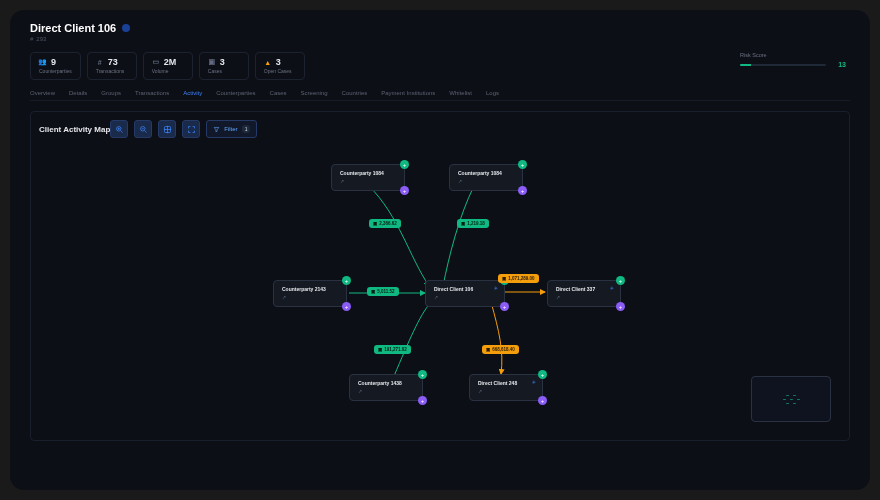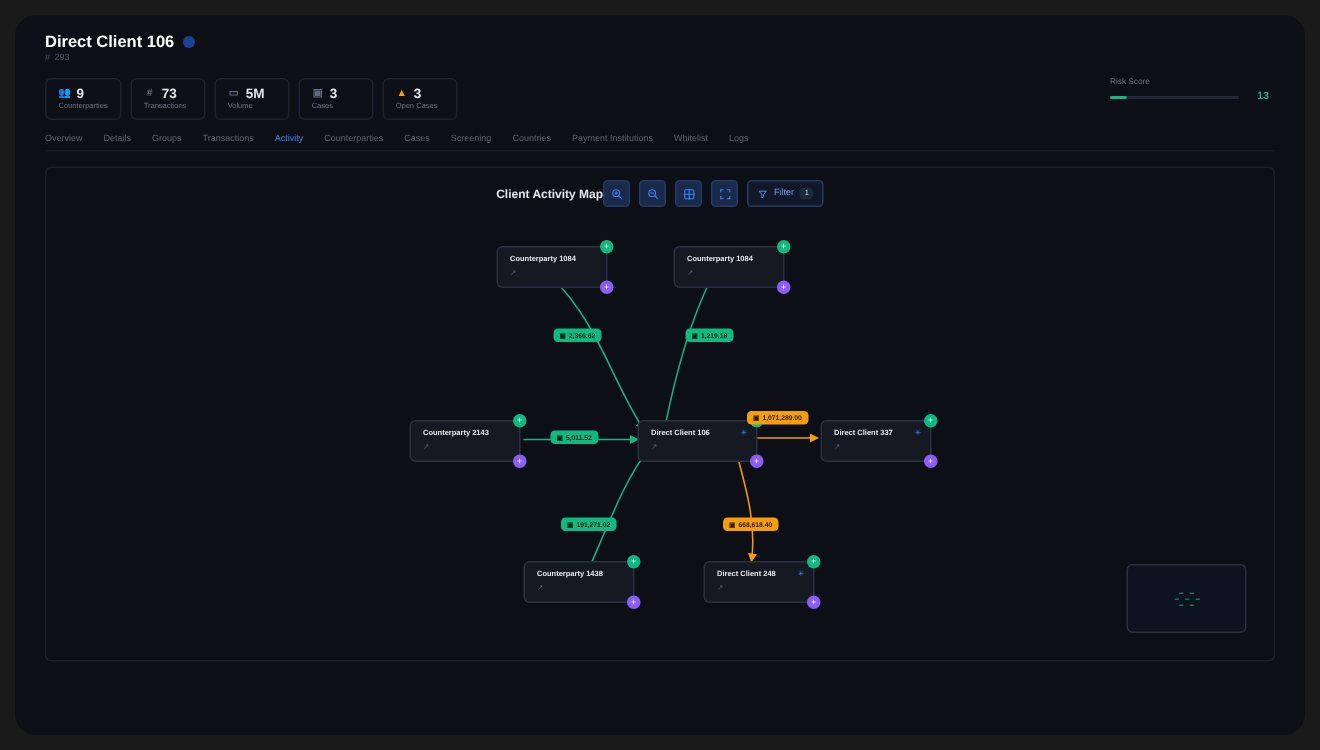--- a/index.html
+++ b/index.html
@@ -123,21 +123,21 @@
     margin-top: 10px;
     border: 1px solid #1a1f2e;
     border-radius: 4px;
     padding: 8px;
     height: 330px;
     position: relative;
   }
   .panel-header {
     display: flex;
     align-items: center;
-    justify-content: center;
+    justify-content: flex-start;
   }
   .panel-title { color:#e5e7eb; font-size:8px; font-weight:600; }
   .panel-actions { display:flex; gap:6px; align-items:center; }
   .icon-btn {
     width: 18px; height: 18px;
     background: #1a2a4a;
     border: 1px solid #253a66;
     border-radius: 3px;
     display:flex; align-items:center; justify-content:center;
     color:#3b82f6;
@@ -263,21 +263,21 @@
     <div class="stat-card">
       <div class="stat-top">
         <span class="stat-icon">#</span>
         <span>73</span>
       </div>
       <div class="stat-label">Transactions</div>
     </div>
     <div class="stat-card">
       <div class="stat-top">
         <span class="stat-icon">▭</span>
-        <span>5M</span>
+        <span>2M</span>
       </div>
       <div class="stat-label">Volume</div>
     </div>
     <div class="stat-card">
       <div class="stat-top">
         <span class="stat-icon">▣</span>
         <span>3</span>
       </div>
       <div class="stat-label">Cases</div>
     </div>

